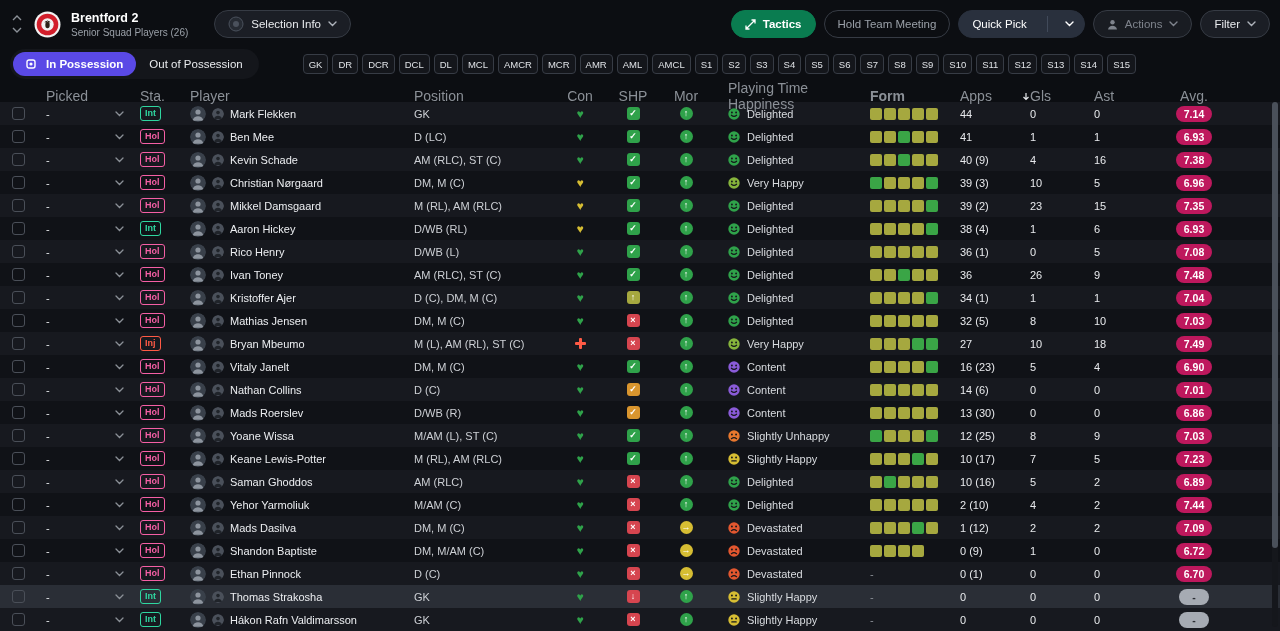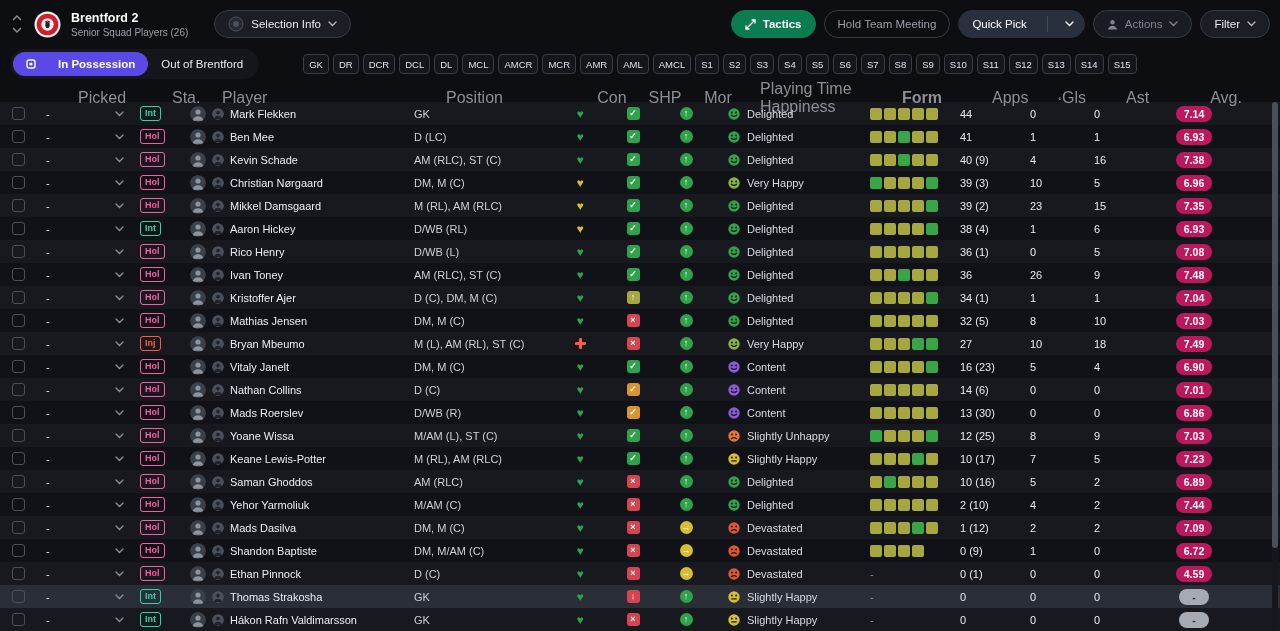--- a/index.html
+++ b/index.html
@@ -25,30 +25,30 @@
   .btn-tactics { background:#0a7c50; border-color:#0a7c50; font-weight:bold; color:#fff; }
   .btn-hold { background:transparent; color:#9aa0a8; }
   .btn-quickpick { background:#29303d; border-color:#29303d; font-weight:normal; padding:0; color:#fff; }
   .qp-label { padding:0 13px; }
   .qp-div { width:1px; height:16px; background:#414a5a; }
   .qp-chev { padding:0 10px; display:flex; align-items:center; }
   .btn-actions { background:#191c22; color:#7e838c; }
   
   .subbar { height:32px; display:flex; align-items:center; padding:0 10px; gap:10px; }
   .tabs { display:flex; background:#14161b; border-radius:16px; padding:3px; }
-  .tab { display:flex; align-items:center; gap:22px; height:24px; padding:0 13px; border-radius:13px;
+  .tab { display:flex; align-items:center; gap:10px; height:24px; padding:0 13px; border-radius:13px;
          font-size:11.5px; color:#e8eaed; background:transparent; border:none; cursor:pointer; font-family:inherit; }
   .tab.active { background:#5a49e6; font-weight:bold; color:#fff; }
   .pos-filters { display:flex; gap:4px; margin-left:34px; }
   .pos-btn { min-width:22px; height:20px; padding:0 5px; background:#14161b; border:1px solid #373c45;
              border-radius:4px; color:#dfe2e6; font-size:9.5px; display:flex; align-items:center;
              justify-content:center; font-family:inherit; cursor:pointer; }
   
   .grid { display:grid; grid-template-columns:36px 100px 46px 232px 140px 52px 54px 52px 152px 96px 70px 64px 64px 72px; align-items:center; }
-  .thead { height:22px; color:#8b9097; font-size:16px;margin-left:32px; }
+  .thead { height:22px; color:#8b9097; font-size:14px; }
   .thead .cell { display:flex; align-items:center; gap:4px; cursor:pointer; }
   .thead .center { justify-content:center; }
   .thead .pad-l { padding-left:8px; }
   .thead .pad-hap { padding-left:16px; }
   .thead .pad-form { padding-left:6px;font-weight:bold; }
   .thead .pad-picked { padding-left:10px; }
   .thead .pad-sta { padding-left:4px; }
   .row { height:23px; font-size:11px; }
   .row:nth-child(odd)  { background:#17191f; }
   .row:nth-child(even) { background:#101217; }
@@ -162,21 +162,21 @@
 <div class="subbar">
   <div class="tabs">
     <button class="tab active">
       <svg width="10" height="10" viewBox="0 0 10 10">
           <rect x="1" y="1" width="8" height="8" rx="2" fill="none" stroke="#fff" stroke-width="1.4"></rect>
           <circle cx="5" cy="5" r="1.6" fill="#fff"></circle>
         </svg>
       <span>In Possession</span>
     </button>
     <button class="tab">
-      <span>Out of Brentford</span>
+      <span>Out of Possession</span>
     </button>
   </div>
   <div class="pos-filters">
       <button class="pos-btn">GK</button>
       <button class="pos-btn">DR</button>
       <button class="pos-btn">DCR</button>
       <button class="pos-btn">DCL</button>
       <button class="pos-btn">DL</button>
       <button class="pos-btn">MCL</button>
       <button class="pos-btn">AMCR</button>
@@ -1599,21 +1599,21 @@
         </span>
       <span>Devastated</span>
     </div>
     <div class="cell c-form">
         <span class="form-dash">-</span>
       </div>
     <div class="cell c-apps">0 (1)</div>
     <div class="cell c-gls">0</div>
     <div class="cell c-ast">0</div>
     <div class="cell c-avg">
-        <span class="avg-pill">4.59</span>
+        <span class="avg-pill">6.70</span>
       </div>
   </div>
     <div class="grid row highlighted">
     <div class="cell c-check">
         <span class="checkbox"></span>
       </div>
     <div class="cell c-picked">
       <span>-</span>
       <svg width="9" height="6" viewBox="0 0 9 6">
           <path d="M1 1l3.5 3.5L8 1" stroke="#8b9097" stroke-width="1.3" fill="none" stroke-linecap="round"></path>

